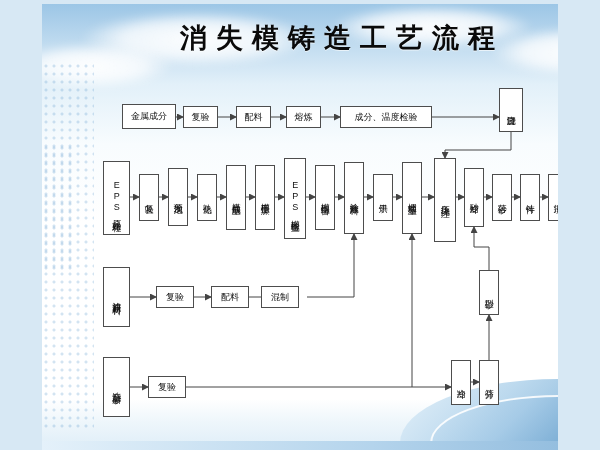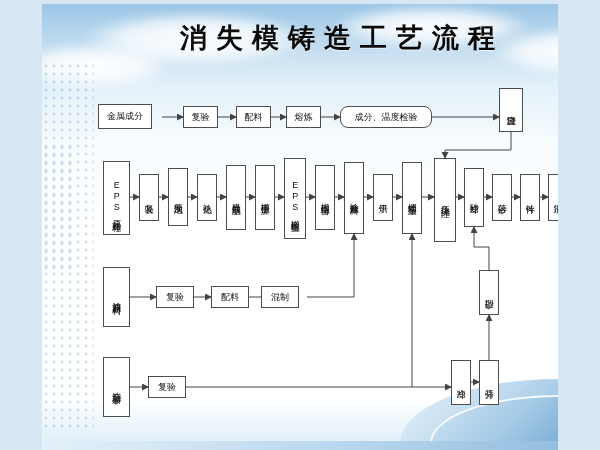--- a/index.html
+++ b/index.html
@@ -93,33 +93,33 @@
         <polyline points="152,293 169,293" marker-end="url(#arw)"></polyline>
         <polyline points="207,293 227,293" marker-end="url(#arw)"></polyline>
         <polyline points="265,293 312,293 312,230" marker-end="url(#arw)"></polyline>
         <polyline points="88,383 106,383" marker-end="url(#arw)"></polyline>
         <polyline points="144,383 409,383" marker-end="url(#arw)"></polyline>
         <polyline points="370,383 370,230" marker-end="url(#arw)"></polyline>
         <polyline points="429,378 437,378" marker-end="url(#arw)"></polyline>
         <polyline points="447,356 447,311" marker-end="url(#arw)"></polyline>
         <polyline points="447,266 447,243 432,243 432,223" marker-end="url(#arw)"></polyline>
       </svg>
-  <div class="node h" style="left: 56px; top: 100px; width: 54px; height: 25px;">
+  <div class="node h" style="left: 80px; top: 100px; width: 54px; height: 25px;">
         <span class="lbl">金属成分</span>
       </div>
       <div class="node h" style="left: 141px; top: 102px; width: 35px; height: 22px;">
         <span class="lbl">复验</span>
       </div>
       <div class="node h" style="left: 194px; top: 102px; width: 35px; height: 22px;">
         <span class="lbl">配料</span>
       </div>
       <div class="node h" style="left: 244px; top: 102px; width: 35px; height: 22px;">
         <span class="lbl">熔炼</span>
       </div>
-      <div class="node h" style="left: 298px; top: 102px; width: 92px; height: 22px; border-radius: 8px;">
+      <div class="node h" style="left: 298px; top: 102px; width: 92px; height: 22px;">
         <span class="lbl">成分、温度检验</span>
       </div>
       <div class="node v" style="left: 457px; top: 84px; width: 24px; height: 44px;">
         <span class="lbl">浇冒口</span>
       </div>
       <div class="node v" style="left: 61px; top: 157px; width: 27px; height: 74px;">
         <span class="lbl">EPS原始珠粒</span>
       </div>
       <div class="node v" style="left: 97px; top: 170px; width: 20px; height: 47px;">
         <span class="lbl">复验</span>

